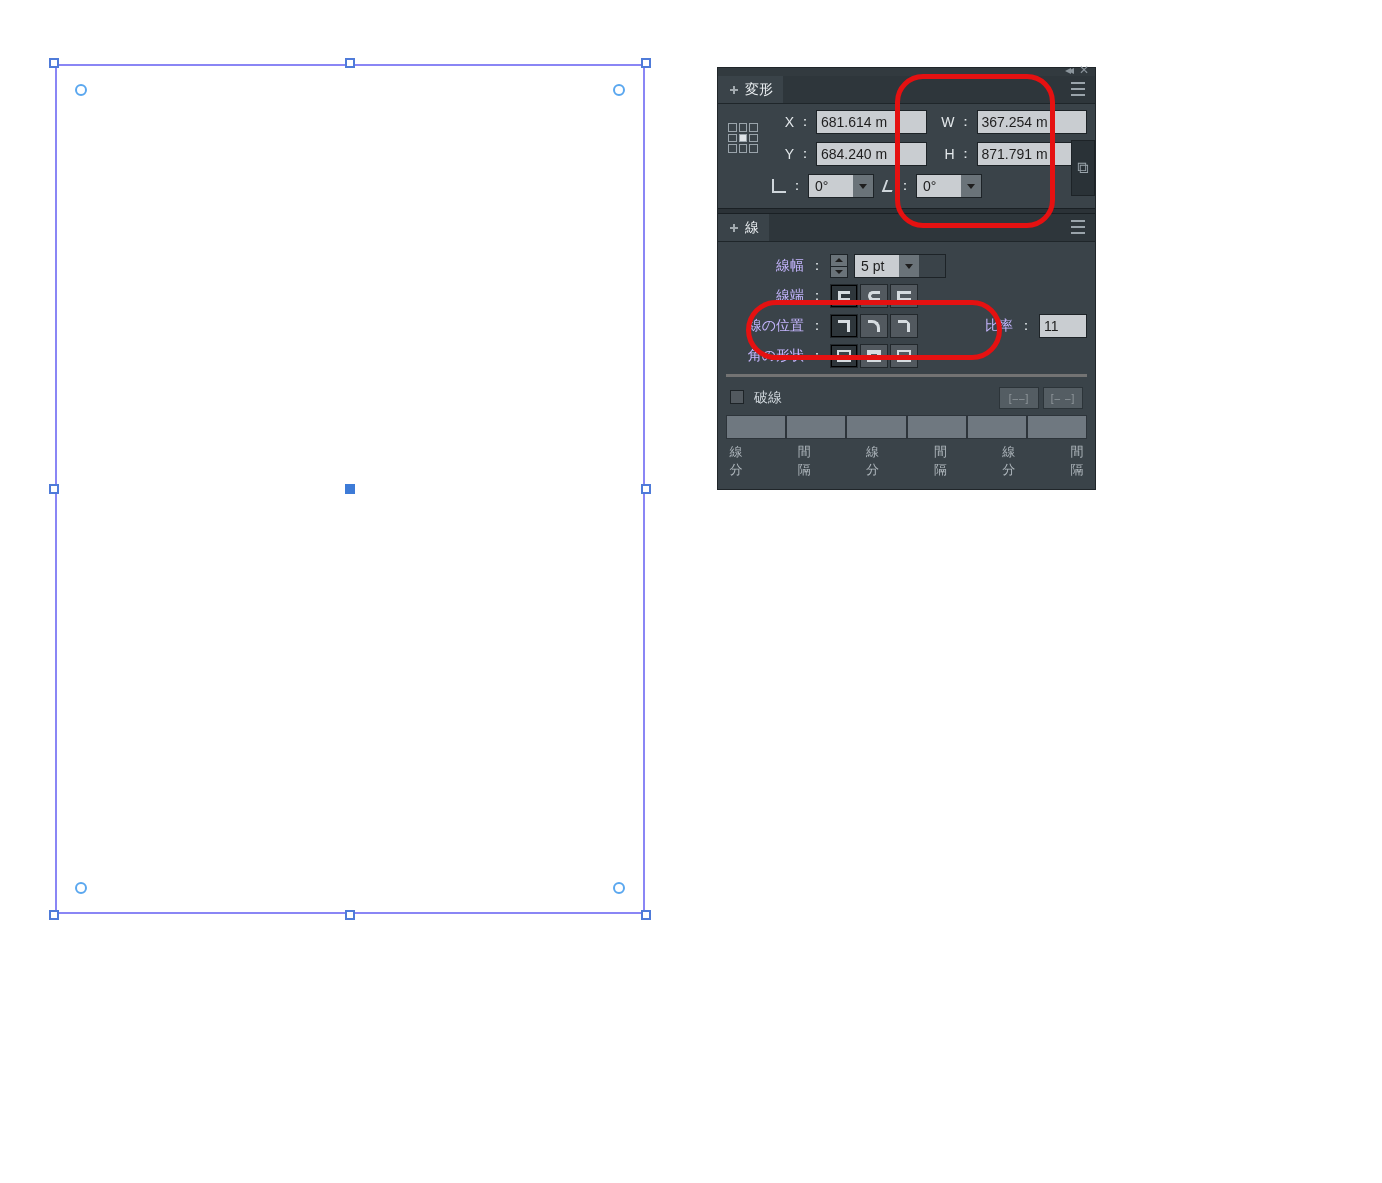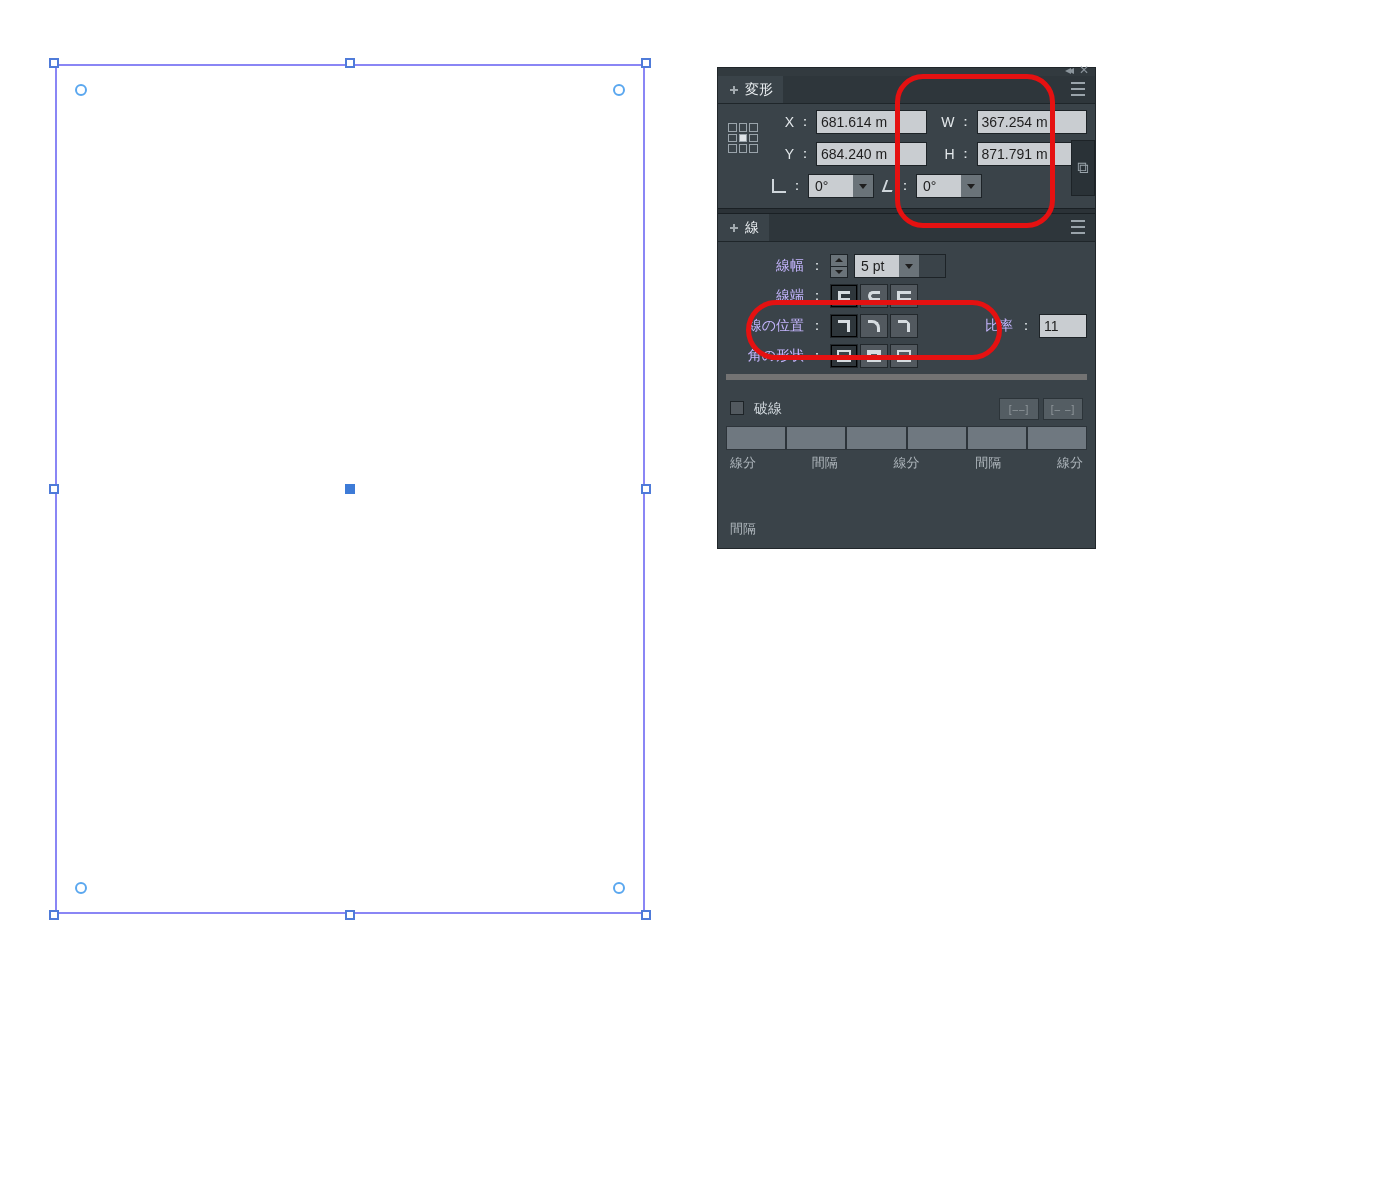--- a/index.html
+++ b/index.html
@@ -282,22 +282,22 @@
   .stepper div::after {
     content: "";
     width: 0; height: 0;
     border-left: 4px solid transparent;
     border-right: 4px solid transparent;
   }
   .stepper .up::after { border-bottom: 4px solid #1e1e1e; }
   .stepper .down::after { border-top: 4px solid #1e1e1e; }
 
   .dash-sec {
-    border-top: 6px solid #737373;
-    padding-top: 18px;
+    border-top: 3px solid #737373;
+    padding-top: 10px;
   }
   .dash-head {
     display: flex;
     align-items: center;
     justify-content: space-between;
     padding: 0 4px;
   }
   .chk {
     width: 14px; height: 14px;
     border: 1px solid #1d2327;
@@ -315,21 +315,21 @@
     margin-top: 6px;
     gap: 0;
   }
   .dash-cell {
     height: 24px;
     background: #6f7880;
     border: 1px solid #2d343a;
   }
   .dash-lbls {
     display: grid;
-    grid-template-columns: repeat(5, 1fr);
+    grid-template-columns: repeat(6, 1fr);
     text-align: center;
     font-size: 13px;
     color: #aeb6bc;
     margin-top: 4px;
     gap: 48px;
   }
 
   
   .red-oval {
     position: absolute;

